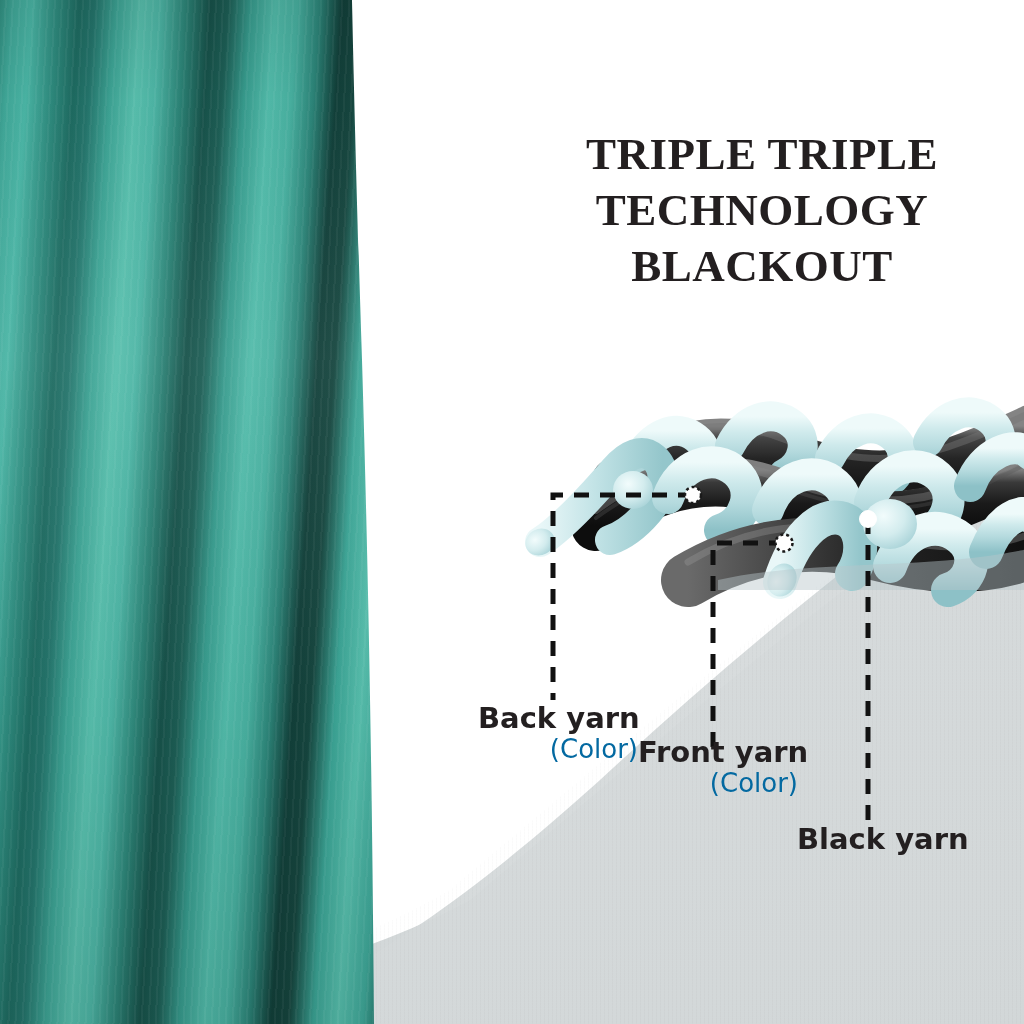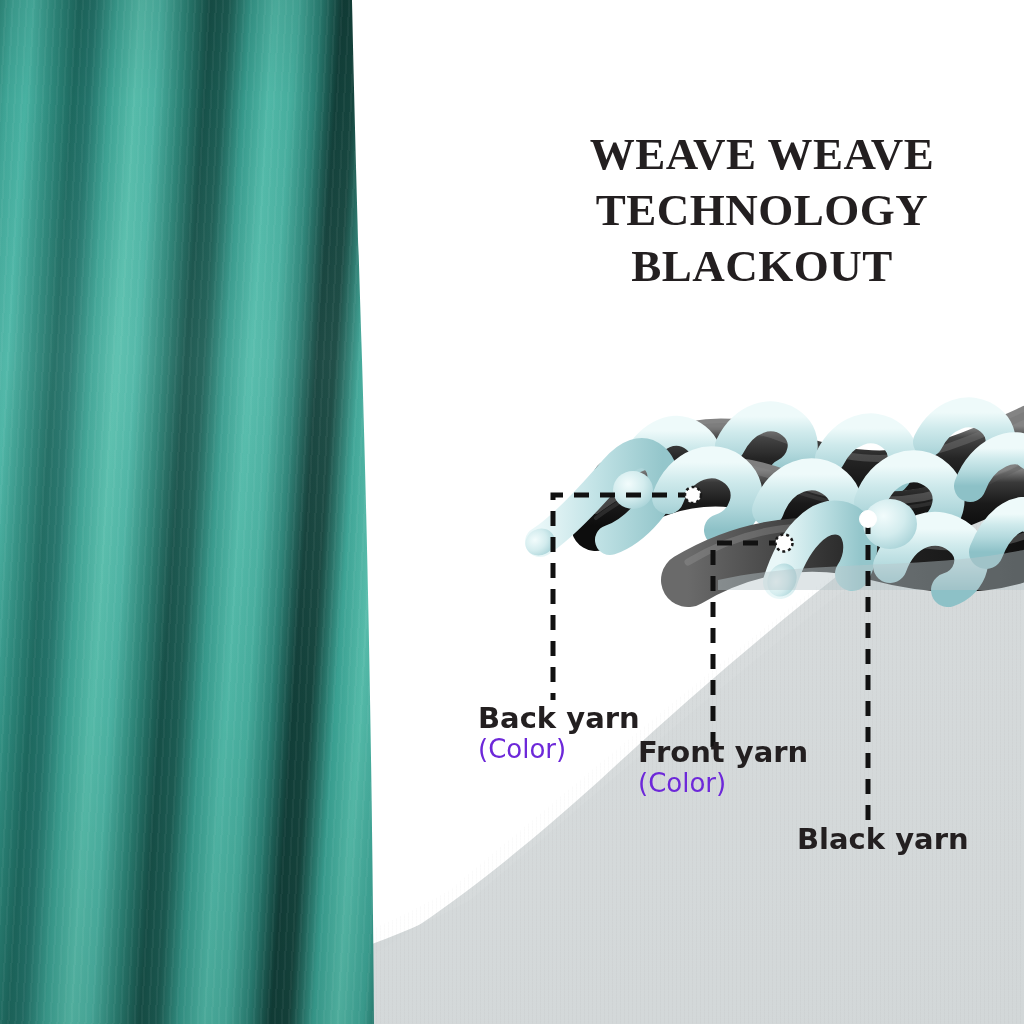--- a/index.html
+++ b/index.html
@@ -111,30 +111,30 @@
 
   
   .yarn-wrap{position:absolute;left:518px;top:330px;width:506px;height:260px;}
   .yarn-wrap svg{display:block;width:100%;height:100%;overflow:visible;}
 
   
   .leaders{position:absolute;inset:0;}
   .leaders svg{position:absolute;inset:0;width:1024px;height:1024px;overflow:visible;}
 
   
-  .callout{position:absolute;text-align:left;}
+  .callout{position:absolute;text-align:right;}
   .callout .ttl{
     font-family:"DejaVu Sans",sans-serif;
     font-weight:700;font-size:29px;line-height:32px;
     color:#231f20;white-space:nowrap;
   }
   .callout .sub{
     font-family:"DejaVu Sans",sans-serif;
     font-weight:400;font-size:26px;line-height:30px;
-    color:#6d28d9;white-space:nowrap;
+    color:#0369a1;white-space:nowrap;
   }
   .callout.dark .sub{color:#2a2a2a;}
 
   #c-back{left:478px;top:702px;width:160px;}
   #c-front{left:638px;top:736px;width:160px;}
   #c-black{left:797px;top:823px;width:170px;}
 </style>
 </head>
 <body>
 
@@ -147,21 +147,21 @@
   <div class="plate bg-grey-shade"></div>
 
   <div class="curtain">
     <div class="curtain-paint"></div>
     <div class="curtain-vshade"></div>
     <div class="curtain-streaks"></div>
     <div class="curtain-edge-glow"></div>
   </div>
 
   <div class="headline">
-    <span class="l">WEAVE WEAVE</span>
+    <span class="l">TRIPLE TRIPLE</span>
     <span class="l">TECHNOLOGY</span>
     <span class="l">BLACKOUT</span>
   </div>
 
   <div class="yarn-wrap">
     <svg viewBox="0 0 506 260" preserveAspectRatio="none" aria-hidden="true">
       <defs>
         <linearGradient id="gLight" x1="0" y1="0" x2="0" y2="1">
           <stop offset="0%" stop-color="#eefafa"></stop>
           <stop offset="28%" stop-color="#cfeaec"></stop>

